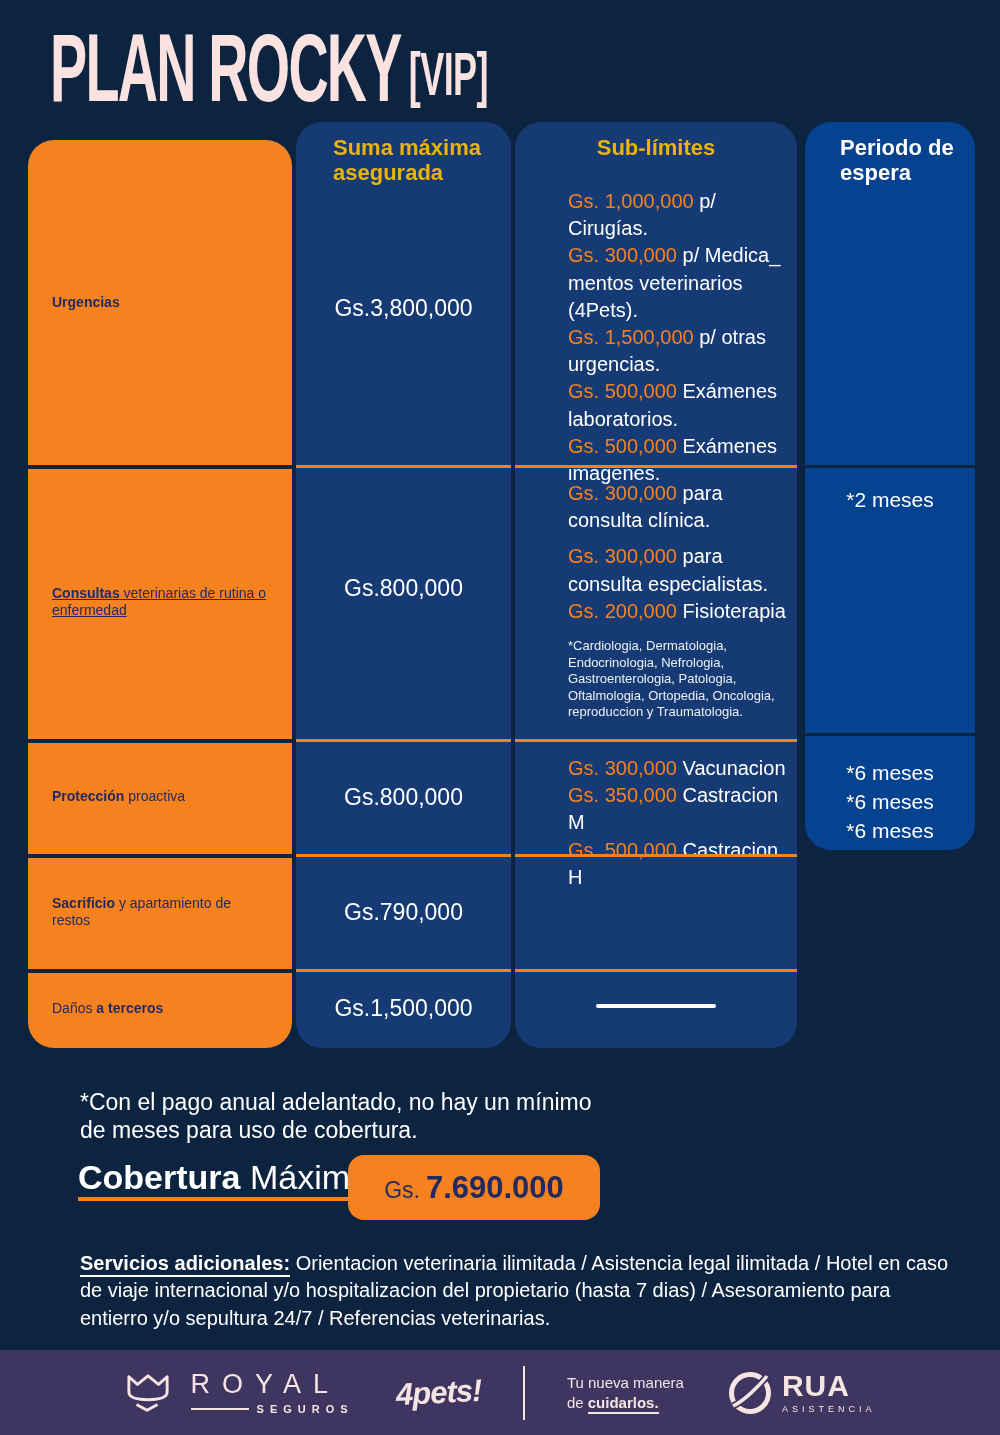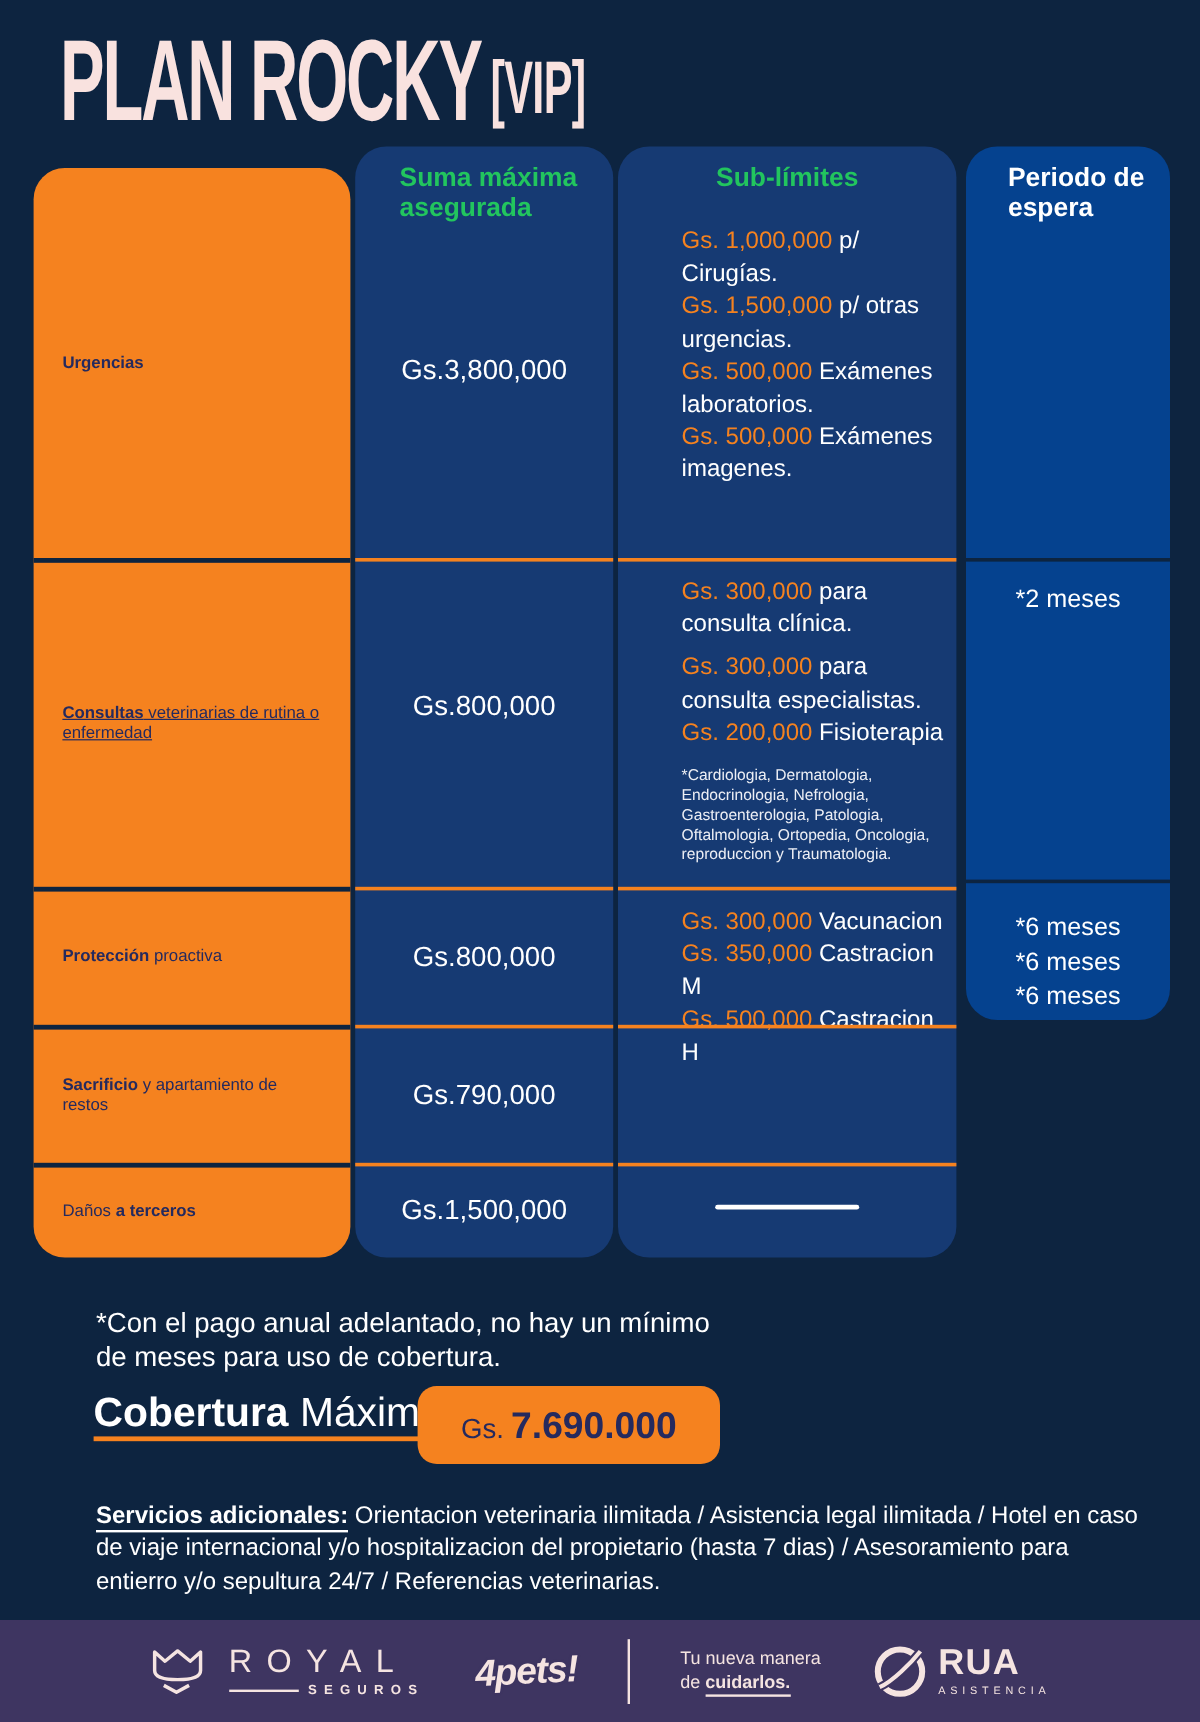--- a/index.html
+++ b/index.html
@@ -13,21 +13,21 @@
   .title .tag{font-size:62px;letter-spacing:-1px;margin-left:14px;vertical-align:6px;}
 
   
   .col{position:absolute;border-radius:26px;}
   .col1{left:28px;top:140px;width:264px;height:908px;background:#F5821F;color:#252A5E;}
   .col2{left:296px;top:122px;width:215px;height:926px;background:#163A73;color:#fff;}
   .col3{left:515px;top:122px;width:282px;height:926px;background:#163A73;color:#fff;}
   .col4{left:805px;top:122px;width:170px;height:728px;background:#05428F;color:#fff;}
 
   .hdr{position:absolute;font-weight:bold;font-size:22px;line-height:1.12;}
-  .hdr.orange{color:#22c55e;}
+  .hdr.orange{color:#eab308;}
   .c2hdr{top:14px;left:37px;}
   .c3hdr{top:14px;left:0;width:100%;text-align:center;}
   .c4hdr{top:14px;left:35px;color:#fff;}
 
   .divider{position:absolute;left:0;right:0;height:3px;}
   .divider.orange{background:#F5821F;}
   .divider.navy{background:#0D2440;height:4px;}
 
   
   .orow{position:absolute;left:0;right:0;display:flex;align-items:center;
@@ -129,20 +129,21 @@
     <div class="sval v4">Gs.790,000</div>
     <div class="divider orange" style="top:847px"></div>
     <div class="sval v5">Gs.1,500,000</div>
   </div>
 
   <div class="col col3">
     <div class="hdr orange c3hdr">Sub-límites</div>
 
     <div class="c3row c3r1">
       <div class="subitem"><span class="amt">Gs. 1,000,000</span><span> p/ Cirugías.</span></div>
+      <div class="subitem"><span class="amt">Gs. 300,000</span><span> p/ Medica_ mentos veterinarios (4Pets).</span></div>
       <div class="subitem"><span class="amt">Gs. 1,500,000</span><span> p/ otras urgencias.</span></div>
       <div class="subitem"><span class="amt">Gs. 500,000</span><span> Exámenes laboratorios.</span></div>
       <div class="subitem"><span class="amt">Gs. 500,000</span><span> Exámenes imagenes.</span></div>
     </div>
     <div class="divider orange" style="top:343px"></div>
 
     <div class="c3row c3r2">
       <div class="subitem gap8"><span class="amt">Gs. 300,000</span><span> para consulta clínica.</span></div>
       <div class="subitem"><span class="amt">Gs. 300,000</span><span> para consulta especialistas.</span></div>
       <div class="subitem"><span class="amt">Gs. 200,000</span><span> Fisioterapia</span></div>

